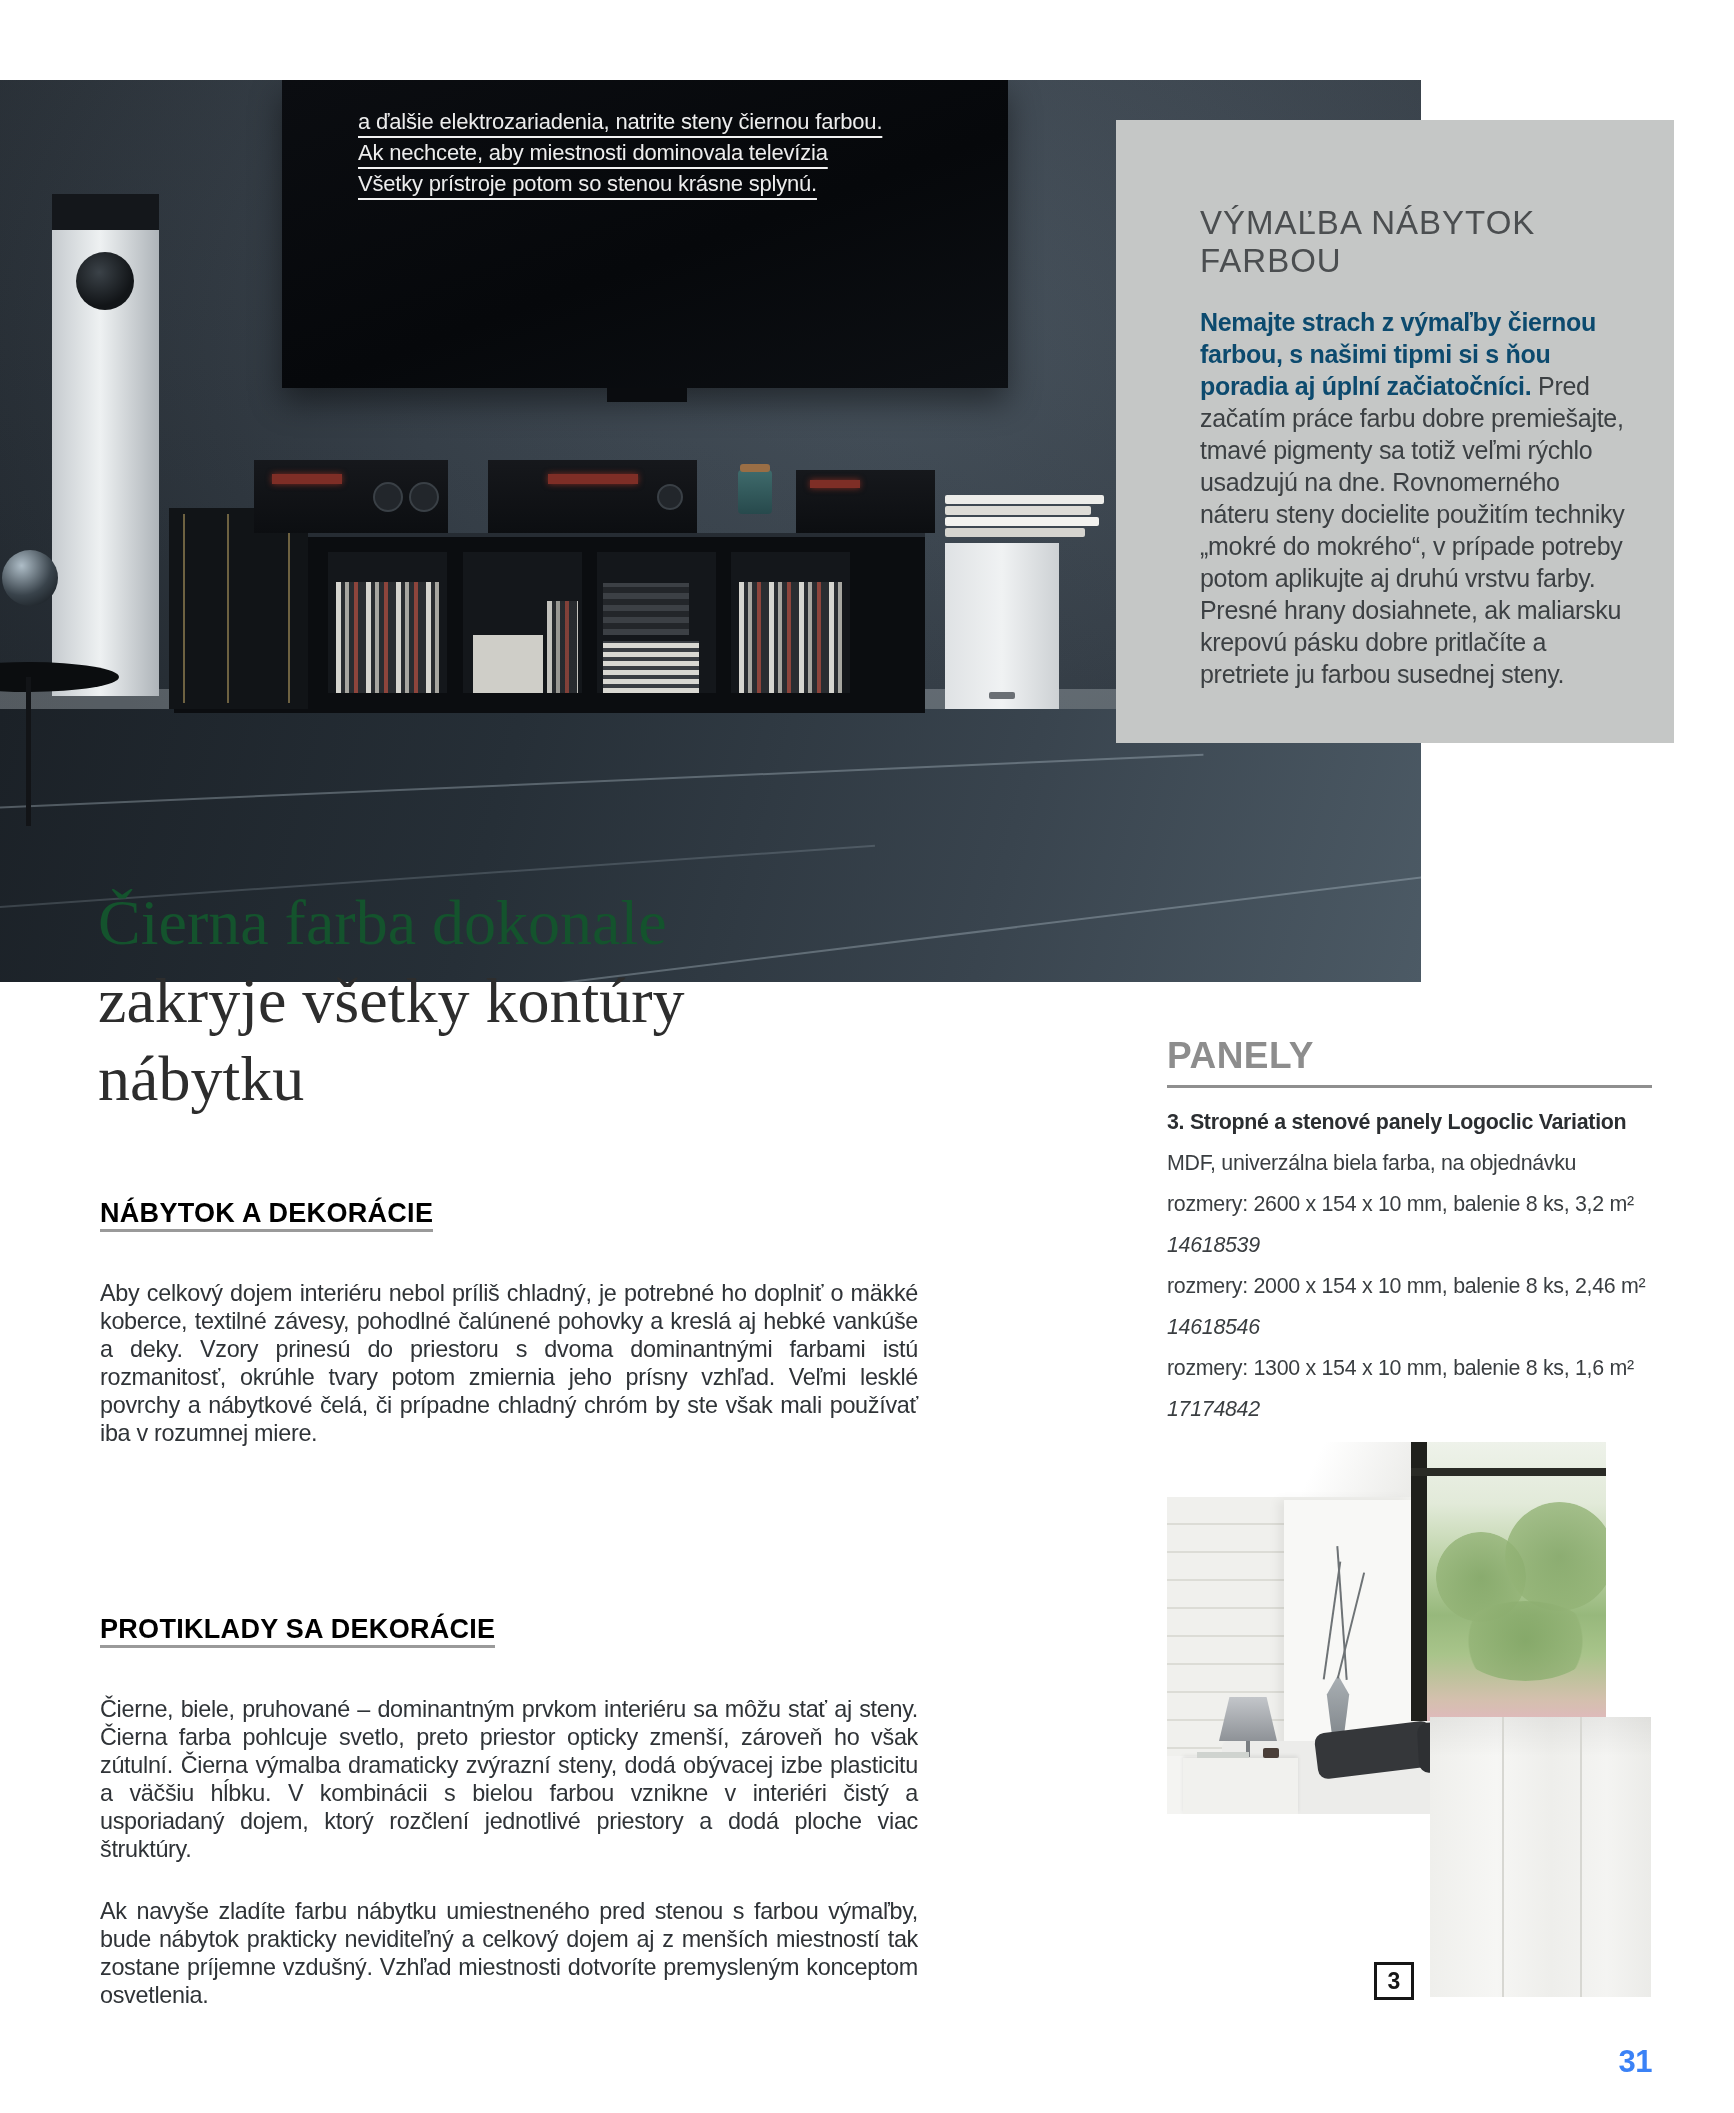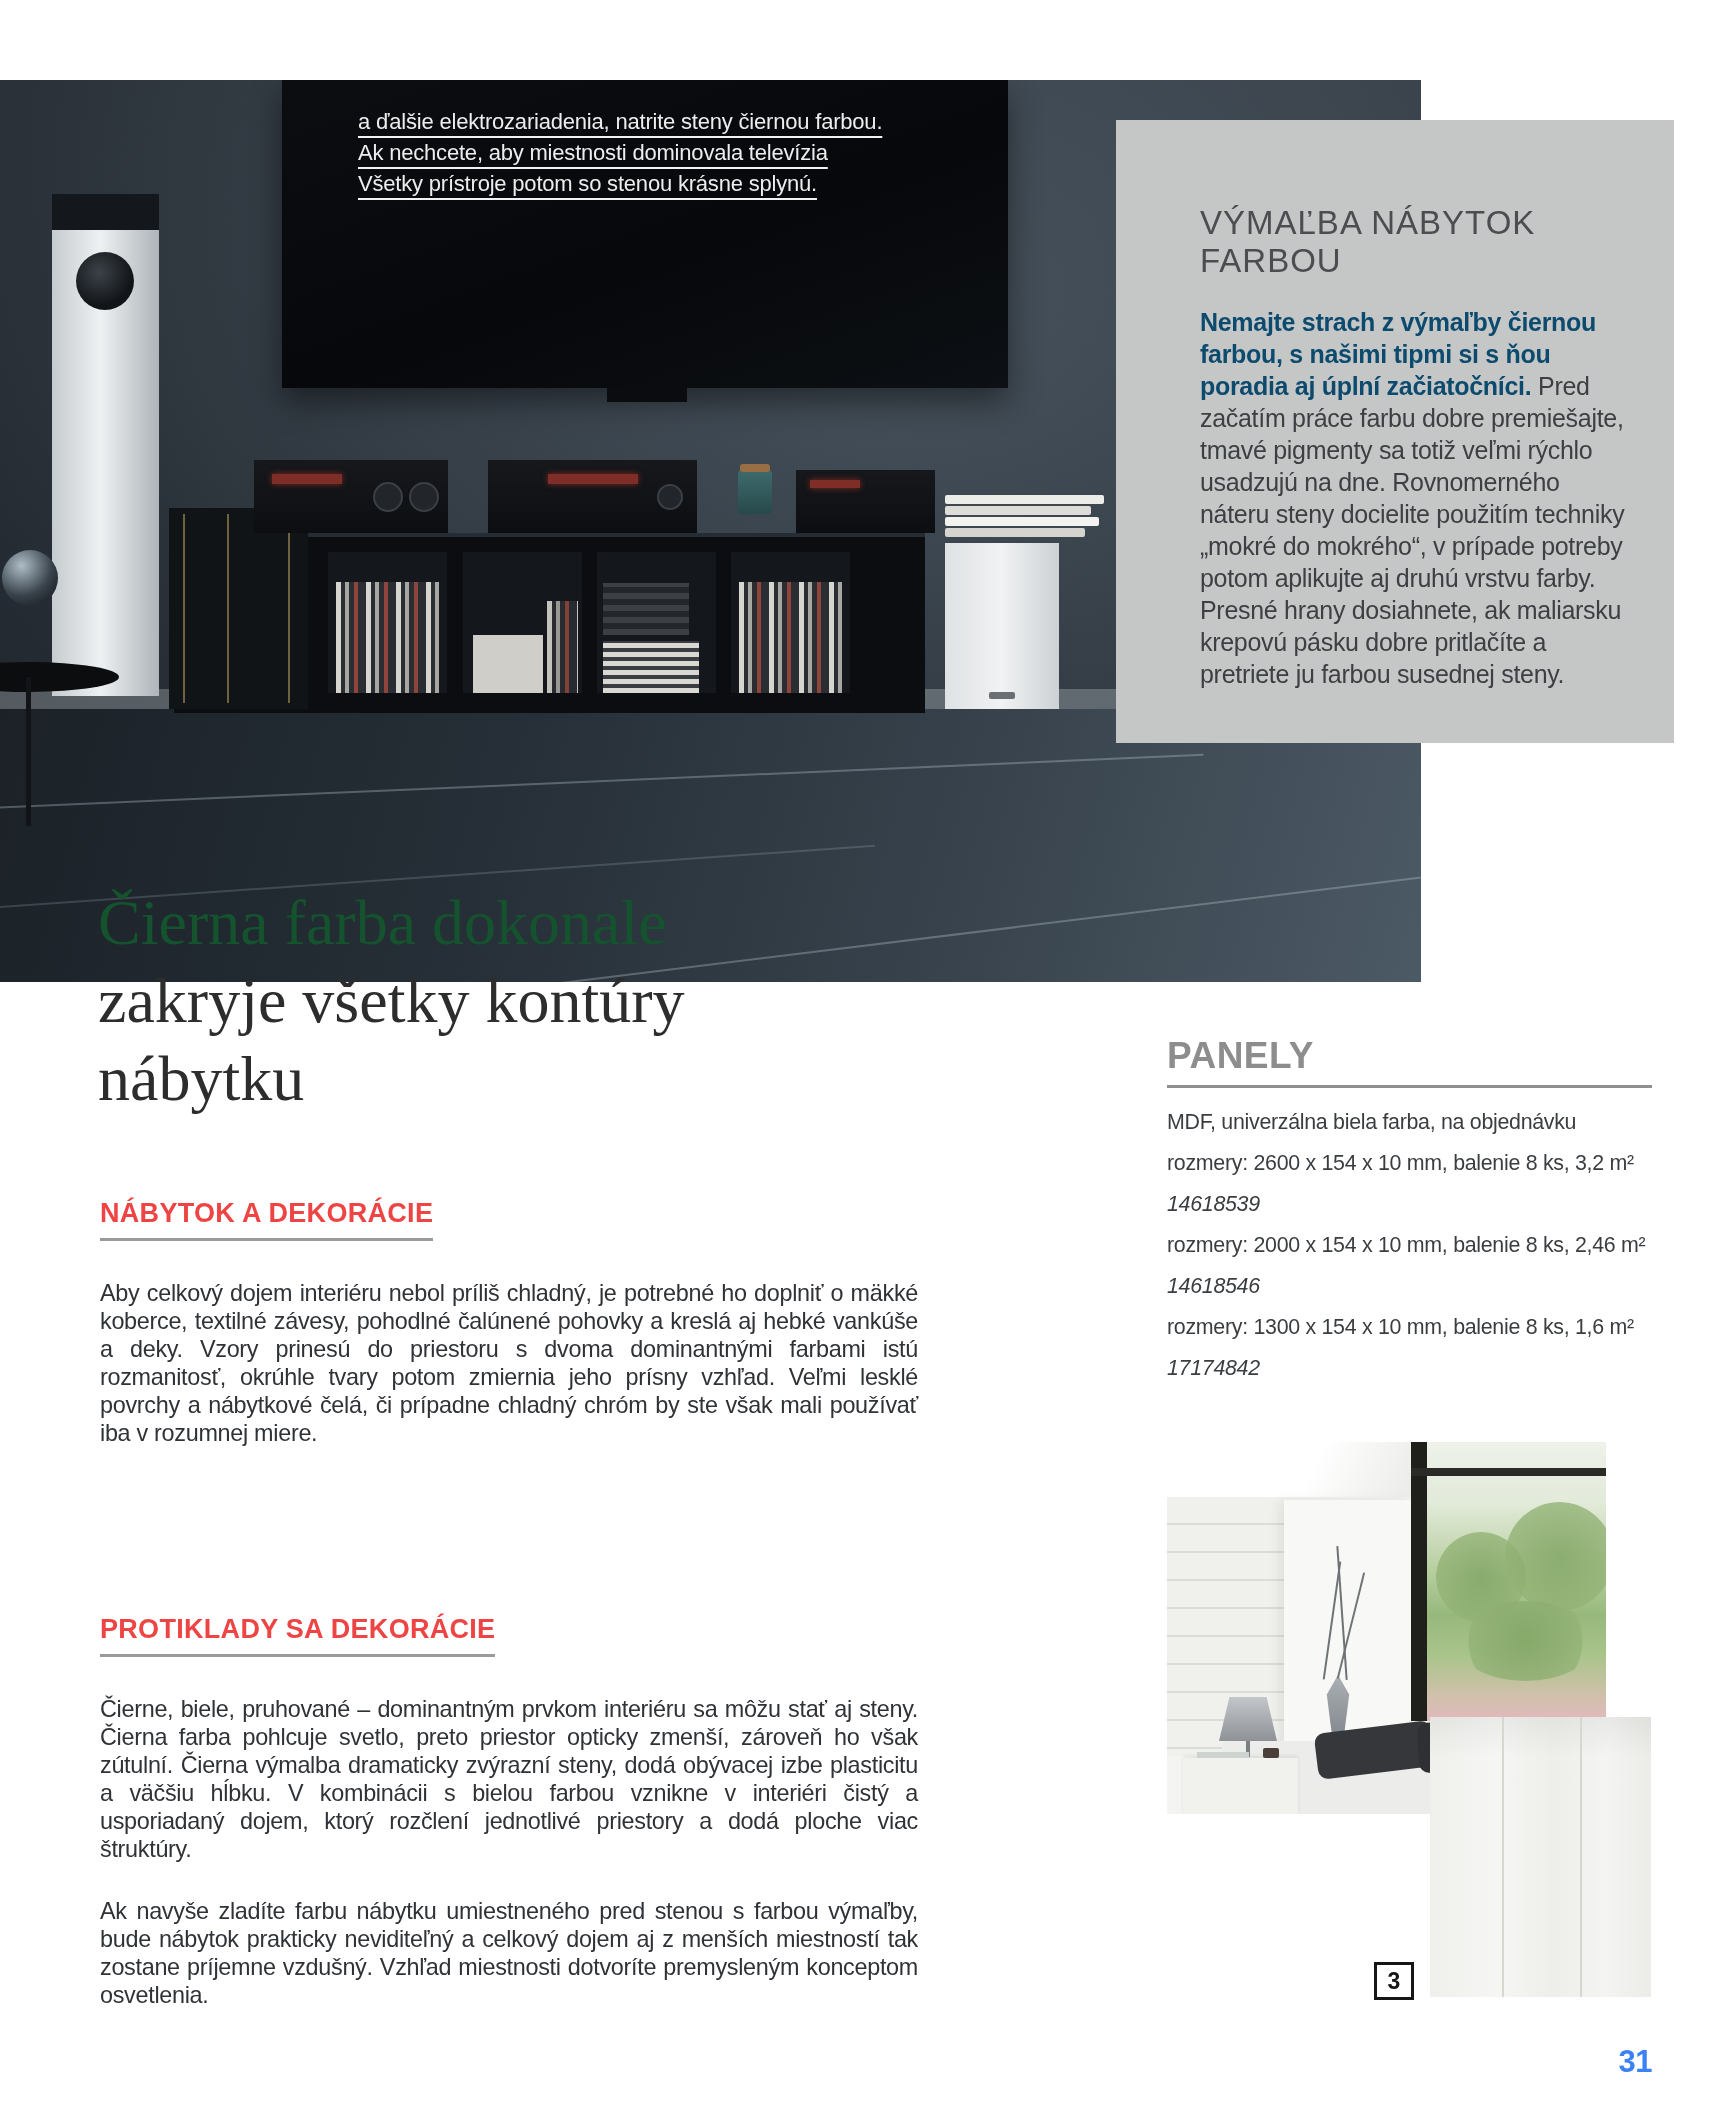--- a/index.html
+++ b/index.html
@@ -73,22 +73,22 @@
   
   .tipbox{position:absolute;left:1116px;top:120px;width:558px;height:623px;background:#c5c7c6;z-index:5;}
   .tip-title{margin:84px 45px 0 84px;font-size:33px;font-weight:300;color:#4b4e50;letter-spacing:1px;}
   .tip-body{margin:26px 44px 0 84px;font-size:25px;line-height:32px;color:#3c4043;letter-spacing:-0.3px;}
   .tip-body b{color:#0c4a6e;}
   
   .headline{position:absolute;left:98px;top:884px;z-index:6;
       font-family:"Liberation Serif","DejaVu Serif",serif;font-size:64px;line-height:78px;color:#2d2d2d;}
   .headline .hl-1{color:#14532d;}
   
-  .sec-heading{position:absolute;left:100px;font-size:27px;font-weight:700;color:#ef4444;
-      letter-spacing:0.3px;border-bottom:3px solid #9a9a9a;padding-bottom:9px;width:fit-content;}
+  .sec-heading{position:absolute;left:100px;font-size:27px;font-weight:700;color:#000000;
+      letter-spacing:0.3px;border-bottom:3px solid #9a9a9a;width:fit-content;}
   .body-para{position:absolute;left:100px;width:818px;font-size:23.4px;line-height:28px;color:#2f3337;
       text-align:justify;letter-spacing:-0.3px;}
   
   .panels-heading-wrap{position:absolute;left:1167px;top:1035px;width:485px;border-bottom:3px solid #8f8f8f;padding-bottom:8px;}
   .panels-heading-wrap span{font-size:37px;font-weight:700;color:#8d8d8d;letter-spacing:0.5px;}
   .product{position:absolute;left:1167px;top:1102px;width:498px;font-size:21.4px;color:#3a3e41;
       letter-spacing:-0.3px;}
   .product .ln{height:41px;line-height:41px;white-space:nowrap;}
   .product .ttl{font-weight:700;color:#2b2e31;}
   .product .sku{font-style:italic;}
@@ -226,20 +226,21 @@
   <p class="body-para" style="top:1256px;">Aby celkový dojem interiéru nebol príliš chladný, je potrebné ho doplniť o mäkké koberce, textilné závesy, pohodlné čalúnené pohovky a kreslá aj hebké vankúše a deky. Vzory prinesú do priestoru s dvoma dominantnými farbami istú rozmanitosť, okrúhle tvary potom zmiernia jeho prísny vzhľad. Veľmi lesklé povrchy a nábytkové čelá, či prípadne chladný chróm by ste však mali používať iba v rozumnej miere.</p>
 
   <div class="sec-heading" style="top:1614px;">PROTIKLADY SA DEKORÁCIE</div>
   <p class="body-para" style="top:1672px;">Čierne, biele, pruhované – dominantným prvkom interiéru sa môžu stať aj steny. Čierna farba pohlcuje svetlo, preto priestor opticky zmenší, zároveň ho však zútulní. Čierna výmalba dramaticky zvýrazní steny, dodá obývacej izbe plasticitu a väčšiu hĺbku. V kombinácii s bielou farbou vznikne v interiéri čistý a usporiadaný dojem, ktorý rozčlení jednotlivé priestory a dodá ploche viac štruktúry.</p>
   <p class="body-para" style="top:1874px;">Ak navyše zladíte farbu nábytku umiestneného pred stenou s farbou výmaľby, bude nábytok prakticky neviditeľný a celkový dojem aj z menších miestností tak zostane príjemne vzdušný. Vzhľad miestnosti dotvoríte premysleným konceptom osvetlenia.</p>
 
   <div class="panels-heading-wrap">
     <span>PANELY</span>
   </div>
   <div class="product">
+    <div class="ln ttl">3. Stropné a stenové panely Logoclic Variation</div>
     <div class="ln">MDF, univerzálna biela farba, na objednávku</div>
     <div class="ln">rozmery: 2600 x 154 x 10 mm, balenie 8 ks, 3,2 m²</div>
     <div class="ln sku">14618539</div>
     <div class="ln">rozmery: 2000 x 154 x 10 mm, balenie 8 ks, 2,46 m²</div>
     <div class="ln sku">14618546</div>
     <div class="ln">rozmery: 1300 x 154 x 10 mm, balenie 8 ks, 1,6 m²</div>
     <div class="ln sku">17174842</div>
   </div>
 
   <div class="room">

